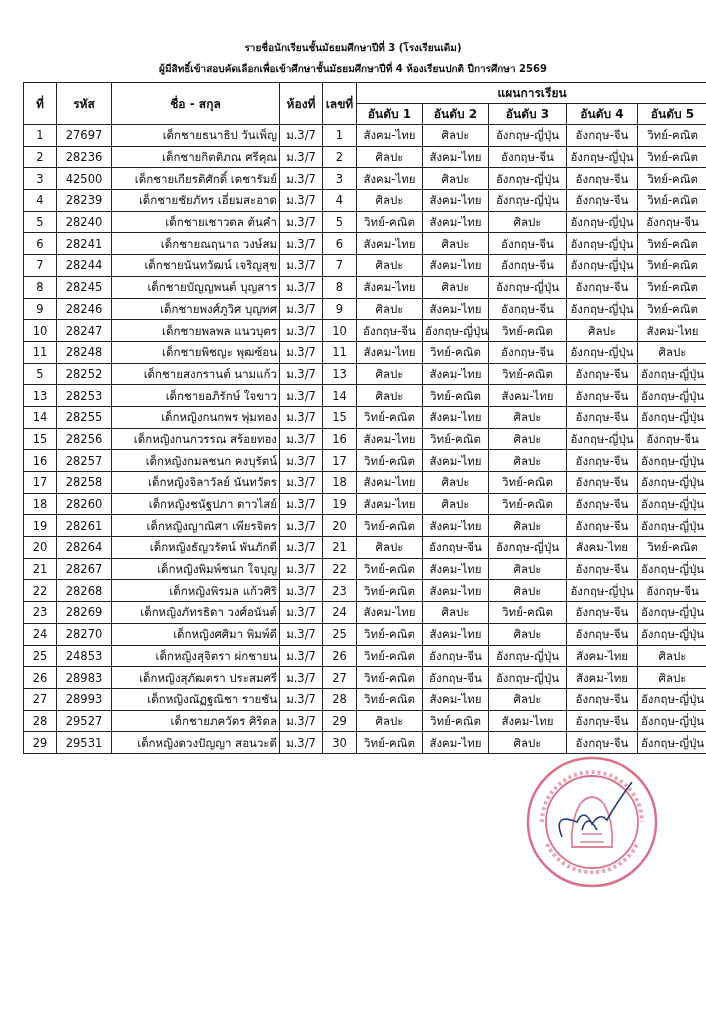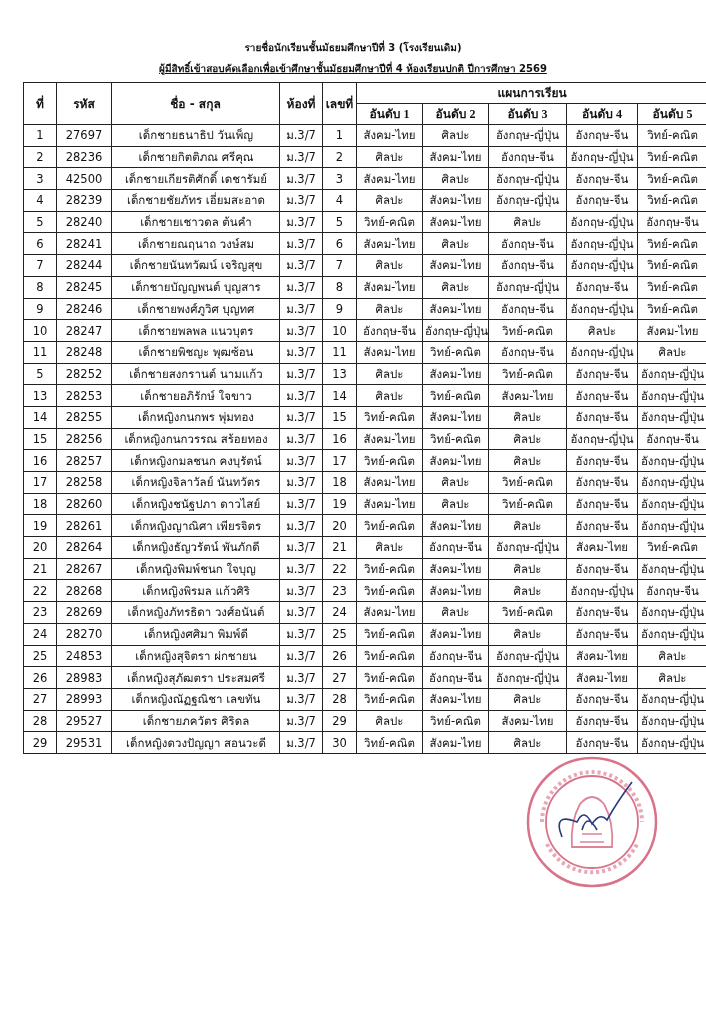--- a/index.html
+++ b/index.html
@@ -6,33 +6,33 @@
   body {
     width: 706px; height: 1024px; background: #ffffff; position: relative; overflow: hidden;
     font-family: "DejaVu Sans", "Liberation Sans", sans-serif; color: #111;
   }
   .title {
     position: absolute; left: 0; width: 706px; text-align: center; font-weight: bold; font-size: 10px;
     white-space: nowrap;
   }
   .t1 { top: 40px; }
   .t2 { top: 61px; }
-  .t2 span { text-decoration: underline; }
+  .t2 span { }
   table {
     position: absolute; left: 23px; top: 82px; width: 672px;
     border-collapse: collapse; table-layout: fixed; font-size: 11.5px;
   }
   th, td {
     border: 1px solid #222; padding: 0 2px; height: 20.7px; white-space: nowrap; overflow: hidden;
     text-align: center; line-height: 20px;
   }
   th { font-weight: bold; font-size: 12px; }
   thead tr.r1 th { height: 19px; }
-  thead tr.r2 th { height: 19px; font-family: Liberation Serif, serif; }
-  td.name { text-align: center; padding-left: 3px; margin-left: 47px; }
+  thead tr.r2 th { height: 19px; }
+  td.name { text-align: right; padding-left: 3px; margin-left: 47px; }
   .stamp {
     position: absolute; left: 522px; top: 752px; width: 140px; height: 140px;
   }
 </style>
 </head>
 <body>
 
 <div class="title t1">รายชื่อนักเรียนชั้นมัธยมศึกษาปีที่ 3 (โรงเรียนเดิม)</div>
 <div class="title t2"><span>ผู้มีสิทธิ์เข้าสอบคัดเลือกเพื่อเข้าศึกษาชั้นมัธยมศึกษาปีที่ 4 ห้องเรียนปกติ ปีการศึกษา 2569</span></div>
 
@@ -375,21 +375,21 @@
         <td>27</td>
         <td>วิทย์-คณิต</td>
         <td>อังกฤษ-จีน</td>
         <td>อังกฤษ-ญี่ปุ่น</td>
         <td>สังคม-ไทย</td>
         <td>ศิลปะ</td>
       </tr>
       <tr>
         <td>27</td>
         <td>28993</td>
-        <td class="name">เด็กหญิงณัฏฐณิชา  เลขทัน</td>
+        <td class="name">เด็กหญิงณัฏฐณิชา  รายชัน</td>
         <td>ม.3/7</td>
         <td>28</td>
         <td>วิทย์-คณิต</td>
         <td>สังคม-ไทย</td>
         <td>ศิลปะ</td>
         <td>อังกฤษ-จีน</td>
         <td>อังกฤษ-ญี่ปุ่น</td>
       </tr>
       <tr>
         <td>28</td>

